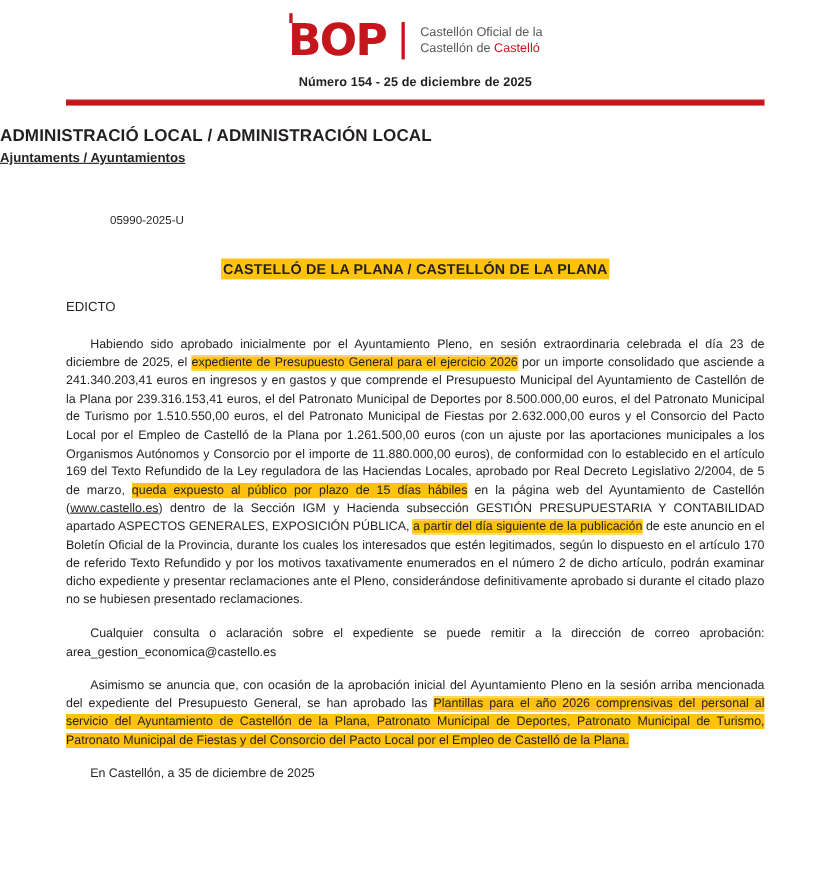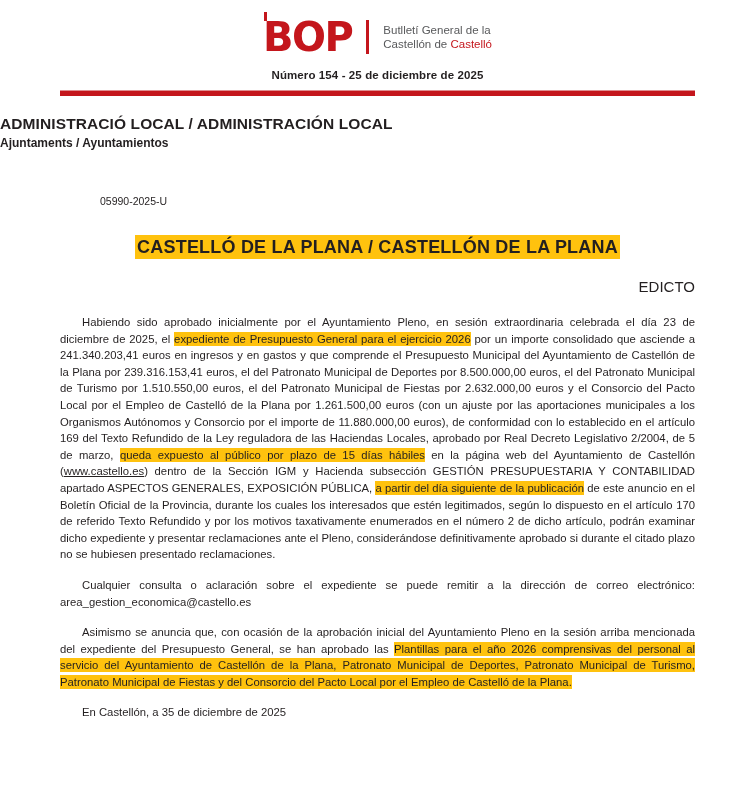--- a/index.html
+++ b/index.html
@@ -92,51 +92,52 @@
     font-size: 15.5px;
     font-weight: 700;
     letter-spacing: 0.1px;
     color: #231f20;
   }
   .section-head .l2 {
     font-size: 12px;
     font-weight: 700;
     margin-top: 3px;
     color: #231f20;
+    text-decoration: underline;
   }
 
   
   .content {
     margin: 0 60px;
   }
   .ref-code {
     margin-top: 45px;
     font-size: 10.5px;
     color: #231f20;
     margin-left: 40px;
   }
 
   .doc-title {
     text-align: center;
     margin-top: 30px;
     font-size: 0;
   }
   .doc-title .hl {
     display: inline;
-    font-size: 18px;
+    font-size: 13px;
     font-weight: 700;
     letter-spacing: 0.2px;
     background: #ffc20e;
     box-shadow: 0 0 0 2px #ffc20e;
   }
 
   .doc-subtitle {
-    text-align: right;
+    text-align: left;
     margin-top: 20px;
-    font-size: 15px;
+    font-size: 12px;
     color: #231f20;
   }
 
   .body-text {
     margin-top: 19px;
     font-size: 11.3px;
     line-height: 16.6px;
     text-align: justify;
     text-justify: inter-word;
     color: #231f20;
@@ -163,21 +164,21 @@
 <div class="page">
 
   <div class="masthead">
     <div class="logo-row">
       <span class="logo-mark">
         <span class="logo-accent"></span>
         <span>BOP</span>
       </span>
       <span class="logo-divider"></span>
       <span class="logo-tagline">
-        <span>Butlletí General de la</span><br>
+        <span>Castellón Oficial de la</span><br>
         <span>Castellón de </span><span class="brand">Castelló</span>
       </span>
     </div>
     <div class="issue-line">Número 154 - 25 de diciembre de 2025</div>
   </div>
 
   <div class="rule-red"></div>
 
   <div class="section-head">
     <div class="l1">ADMINISTRACIÓ LOCAL / ADMINISTRACIÓN LOCAL</div>
@@ -191,21 +192,21 @@
     <div class="doc-title">
       <span class="hl">CASTELLÓ DE LA PLANA / CASTELLÓN DE LA PLANA</span>
     </div>
 
     <div class="doc-subtitle">EDICTO</div>
 
     <div class="body-text">
 
       <p><span>Habiendo sido aprobado inicialmente por el Ayuntamiento Pleno, en sesión extraordinaria celebrada el día 23 de diciembre de 2025, el </span><mark class="hl">expediente de Presupuesto General para el ejercicio 2026</mark><span> por un importe consolidado que asciende a 241.340.203,41 euros en ingresos y en gastos y que comprende el Presupuesto Municipal del Ayuntamiento de Castellón de la Plana por 239.316.153,41 euros, el del Patronato Municipal de Deportes por 8.500.000,00 euros, el del Patronato Municipal de Turismo por 1.510.550,00 euros, el del Patronato Municipal de Fiestas por 2.632.000,00 euros y el Consorcio del Pacto Local por el Empleo de Castelló de la Plana por 1.261.500,00 euros (con un ajuste por las aportaciones municipales a los Organismos Autónomos y Consorcio por el importe de 11.880.000,00 euros), de conformidad con lo establecido en el artículo 169 del Texto Refundido de la Ley reguladora de las Haciendas Locales, aprobado por Real Decreto Legislativo 2/2004, de 5 de marzo, </span><mark class="hl">queda expuesto al público por plazo de 15 días hábiles</mark><span> en la página web del Ayuntamiento de Castellón (</span><span class="u">www.castello.es</span><span>) dentro de la Sección IGM y Hacienda subsección GESTIÓN PRESUPUESTARIA Y CONTABILIDAD apartado ASPECTOS GENERALES, EXPOSICIÓN PÚBLICA, </span><mark class="hl">a partir del día siguiente de la publicación</mark><span> de este anuncio en el Boletín Oficial de la Provincia, durante los cuales los interesados que estén legitimados, según lo dispuesto en el artículo 170 de referido Texto Refundido y por los motivos taxativamente enumerados en el número 2 de dicho artículo, podrán examinar dicho expediente y presentar reclamaciones ante el Pleno, considerándose definitivamente aprobado si durante el citado plazo no se hubiesen presentado reclamaciones.</span></p>
 
-      <p><span>Cualquier consulta o aclaración sobre el expediente se puede remitir a la dirección de correo electrónico: </span><span>area_gestion_economica@castello.es</span></p>
+      <p><span>Cualquier consulta o aclaración sobre el expediente se puede remitir a la dirección de correo aprobación: </span><span>area_gestion_economica@castello.es</span></p>
 
       <p><span>Asimismo se anuncia que, con ocasión de la aprobación inicial del Ayuntamiento Pleno en la sesión arriba mencionada del expediente del Presupuesto General, se han aprobado las </span><mark class="hl">Plantillas para el año 2026 comprensivas del personal al servicio del Ayuntamiento de Castellón de la Plana, Patronato Municipal de Deportes, Patronato Municipal de Turismo, Patronato Municipal de Fiestas y del Consorcio del Pacto Local por el Empleo de Castelló de la Plana.</mark></p>
 
 
       <p>En Castellón, a 35 de diciembre de 2025</p>
 
     </div>
   </div>
 </div>
 

